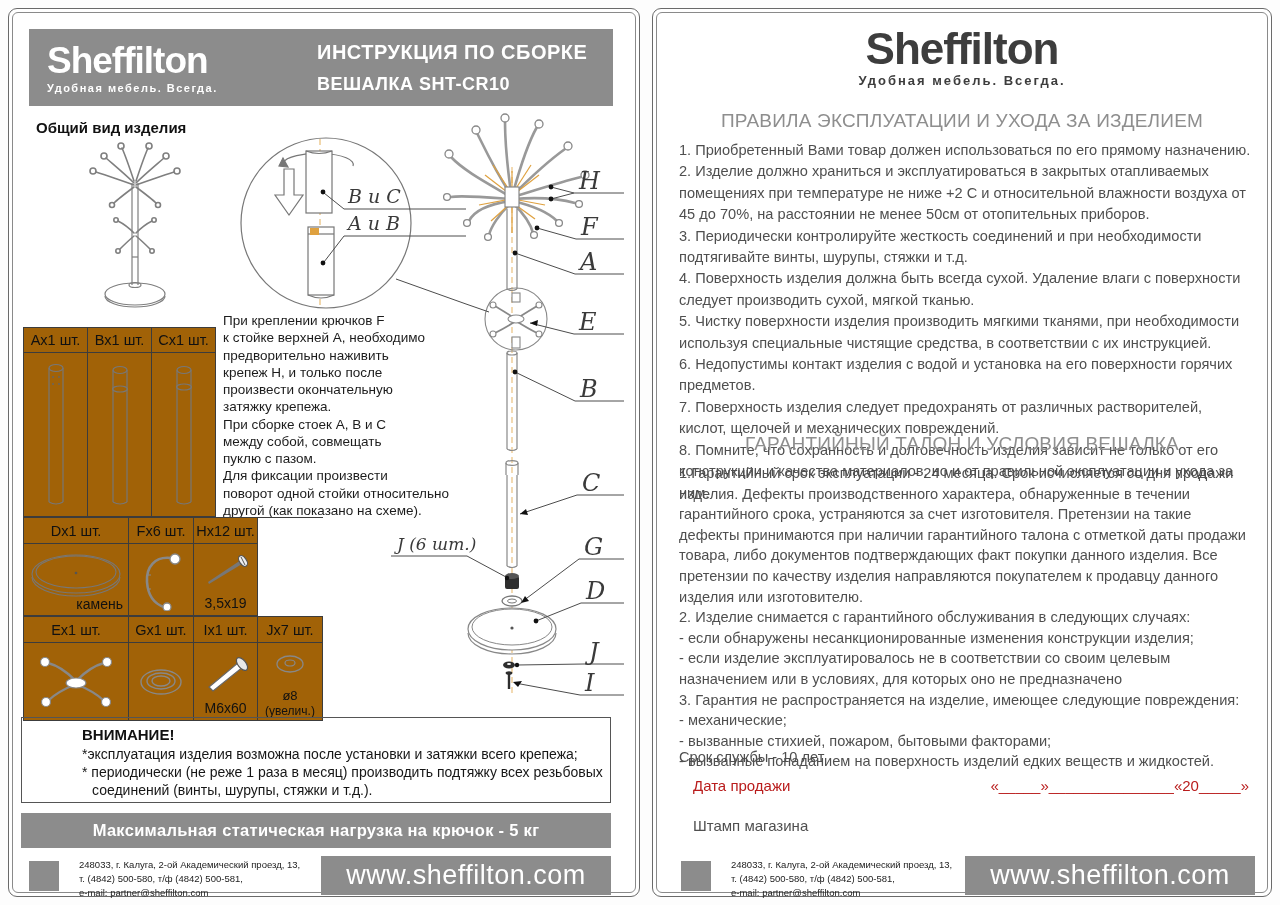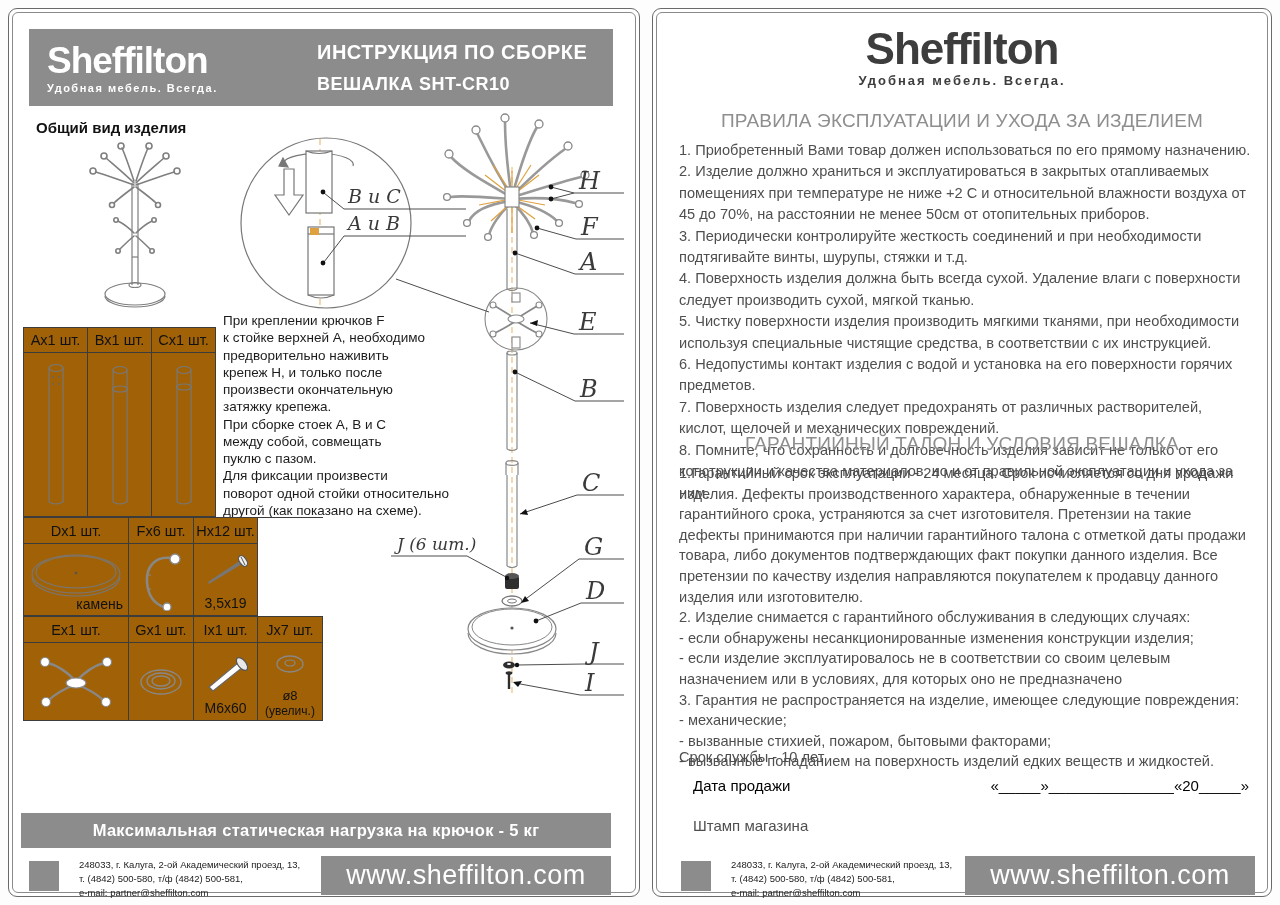--- a/index.html
+++ b/index.html
@@ -49,21 +49,21 @@
   
   .rp-logo { position:absolute; left:0; top:18px; width:100%; text-align:center; color:#3d3d3d; }
   .rp-logo .logo-word { font-size:44px; color:#3d3d3d; }
   .rp-logo .logo-tag { color:#3d3d3d; font-size:13px; font-weight:bold; letter-spacing:2px; margin-top:2px; }
   .sec-title { position:absolute; width:100%; text-align:center; font-size:19px; font-weight:normal; color:#8e8e8e; letter-spacing:.2px; }
   .rules-title { top:101px; }
   .rules-body { position:absolute; left:26px; top:131px; width:572px; font-size:14.6px; color:#4f4f4f; line-height:21.4px; }
   .warranty-title { top:424px; }
   .warranty-body { position:absolute; left:26px; top:454px; width:572px; font-size:14.6px; color:#4f4f4f; line-height:20.6px; }
   .service-life { position:absolute; left:26px; top:740px; font-size:14.6px; color:#4f4f4f; }
-  .sale-row { position:absolute; left:40px; top:768px; width:556px; display:flex; justify-content:space-between; font-size:15px; color:#000000; }
+  .sale-row { position:absolute; left:40px; top:768px; width:556px; display:flex; justify-content:space-between; font-size:15px; color:#b91c1c; }
   .stamp-label { position:absolute; left:40px; top:808px; font-size:15px; color:#4f4f4f; }
 
   
   .drawing { position:absolute; }
   svg text.dlabel { font-family:"DejaVu Serif","Liberation Serif",serif; font-style:italic; fill:#3a3a3a; }
 </style>
 </head>
 <body>
 
 <div class="page page-left">
@@ -458,20 +458,26 @@
               <ellipse cx="20" cy="13" rx="13" ry="8" stroke="#888" fill="none" stroke-width="1.3"></ellipse>
               <ellipse cx="20" cy="12" rx="5" ry="3" stroke="#888" fill="none" stroke-width="1.2"></ellipse>
             </svg>
       </div>
           <div class="pnote bc3">ø8</div>
       <div class="pnote bc2">(увелич.)</div>
         </div>
     </div>
   </div>
 
+  <div class="warning-box">
+    <div class="warning-title">ВНИМАНИЕ!</div>
+    <div class="warning-line">*эксплуатация изделия возможна после установки и затяжки всего крепежа;</div>
+    <div class="warning-line">* периодически (не реже 1 раза в месяц) производить подтяжку всех резьбовых</div>
+    <div class="warning-line indent">соединений (винты, шурупы, стяжки и т.д.).</div>
+  </div>
 
   <div class="load-banner">Максимальная статическая нагрузка на крючок - 5 кг</div>
 
   <div class="footer">
     <div class="sq"></div>
     <div class="addr">
       <div>248033, г. Калуга, 2-ой Академический проезд, 13,</div>
       <div>т. (4842) 500-580, т/ф (4842) 500-581,</div>
       <div>e-mail: partner@sheffilton.com</div>
     </div>

